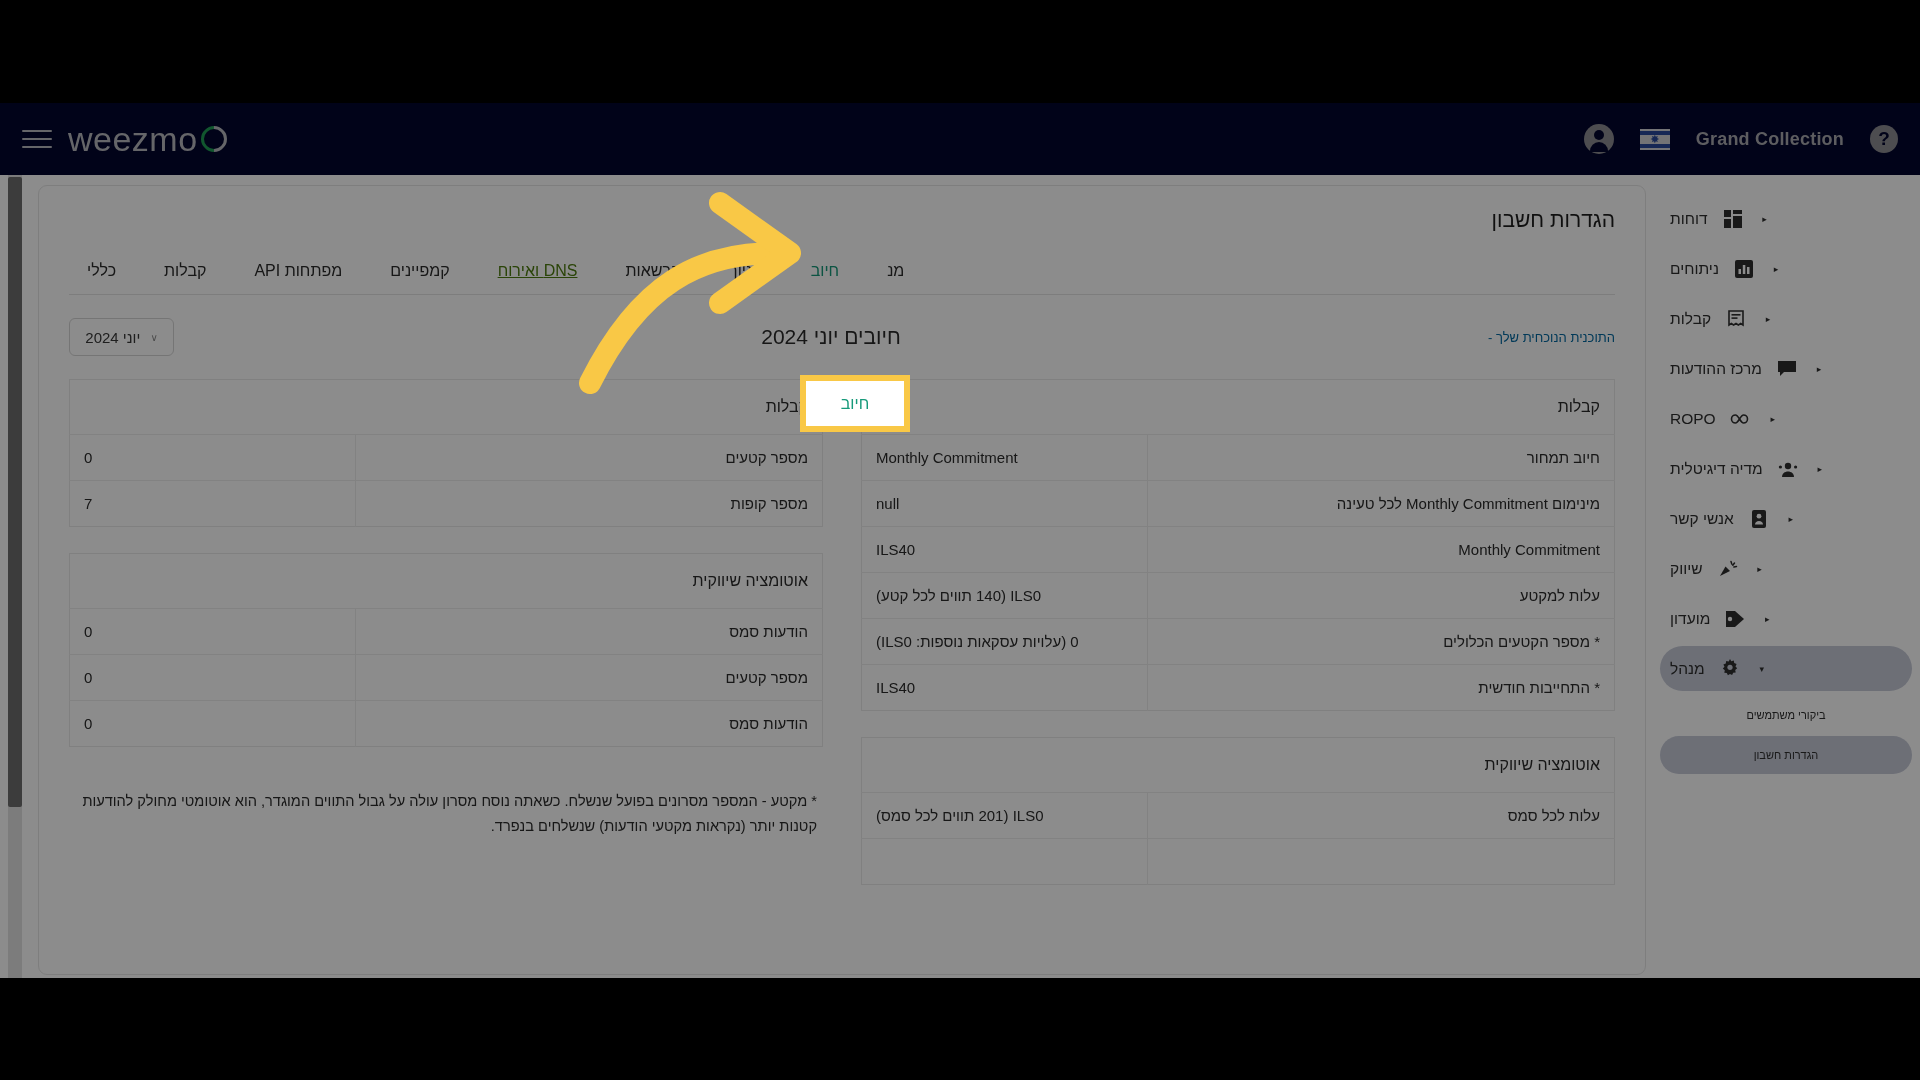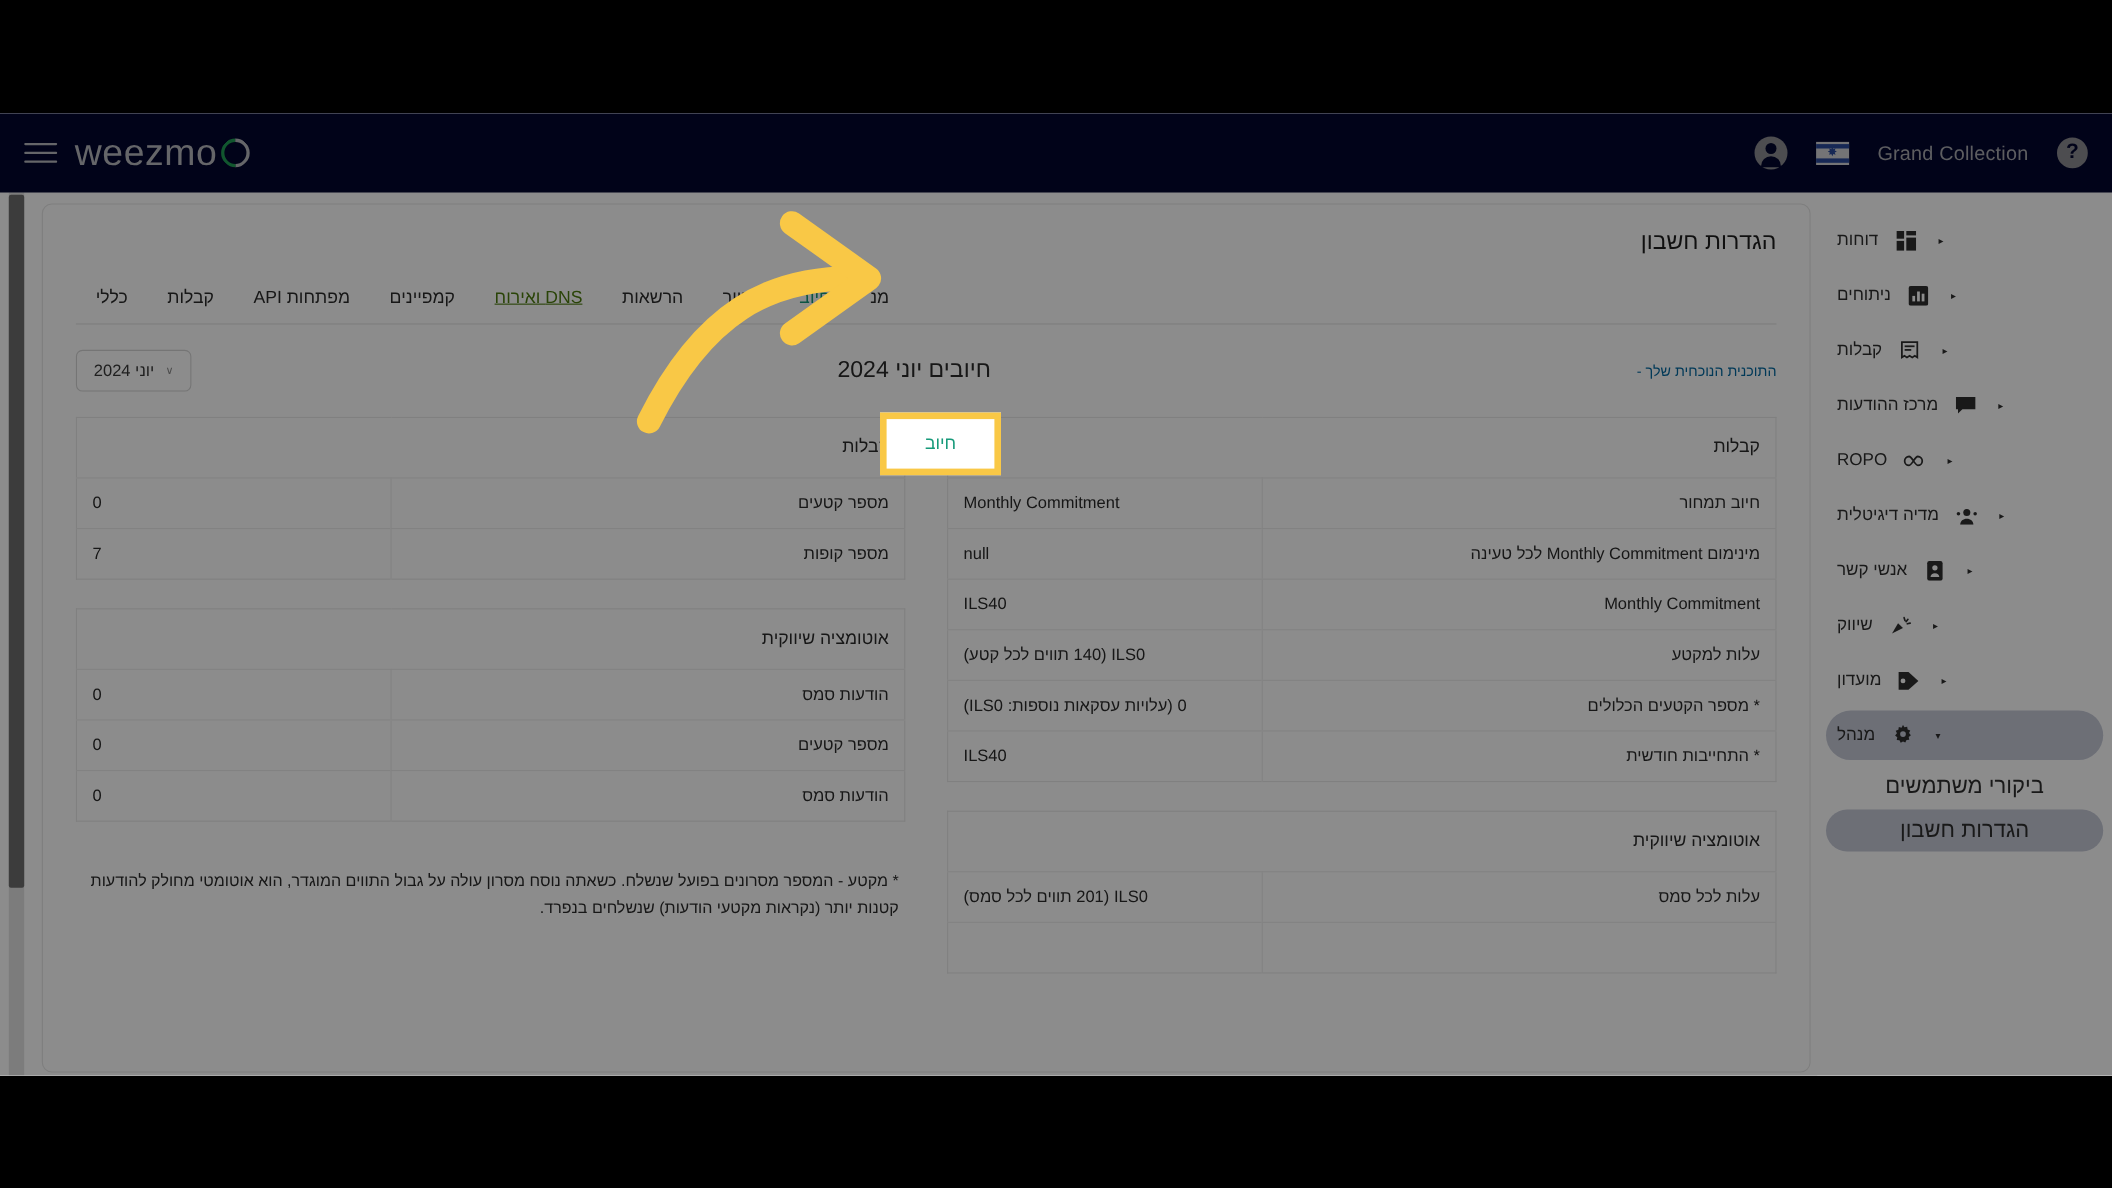--- a/index.html
+++ b/index.html
@@ -33,21 +33,21 @@
     position:relative; flex:none; }
   .avatar-icon::before { content:""; position:absolute; left:50%; top:6px;
     transform:translateX(-50%); width:10px; height:10px; border-radius:50%; background:#03062e; }
   .avatar-icon::after { content:""; position:absolute; left:50%; bottom:2px;
     transform:translateX(-50%); width:18px; height:10px; border-radius:9px 9px 0 0; background:#03062e; }
   .flag-icon { width:30px; height:21px; background:#d3d4d8; position:relative; flex:none; }
   .flag-icon .bar { position:absolute; left:0; width:100%; height:4px; background:#2a4a9b; }
   .flag-icon .bar.t { top:2px; } .flag-icon .bar.b { bottom:2px; }
   .flag-icon .star { position:absolute; left:50%; top:50%; transform:translate(-50%,-50%);
     color:#2a4a9b; font-size:11px; line-height:1; }
-  .brand-name { color:#a9aab0; font-size:18px; font-weight:normal; letter-spacing:.2px; }
+  .brand-name { color:#a9aab0; font-size:18px; font-weight:bold; letter-spacing:.2px; }
   .help-icon { width:28px; height:28px; border-radius:50%; background:#8d8d92;
     color:#03062e; font-size:19px; font-weight:bold; display:flex;
     align-items:center; justify-content:center; flex:none; }
   .hamburger { width:30px; display:flex; flex-direction:column; gap:6px; }
   .hamburger i { display:block; height:2px; background:#b9babf; border-radius:1px; }
   .logo-text { color:#b9babf; font-size:34px; letter-spacing:.5px; display:flex; align-items:center; }
   .logo-o { display:inline-block; width:26px; height:26px; border-radius:50%;
     border:3px solid #b9babf; border-left-color:#1f9d55; border-top-color:#1f9d55;
     margin-left:3px; transform:rotate(-45deg); }
 
@@ -64,34 +64,34 @@
      background:#fff; padding-top:16px; }
   .side-item { display:flex; align-items:center; justify-content:flex-end;
      gap:14px; height:45px; padding:0 16px 0 10px; margin:5px 8px;
      border-radius:23px; color:#2f2f2f; font-size:15.5px; white-space:nowrap; }
   .side-item.active { background:#c6cad8; }
   .side-label { order:3; }
   .side-ico { order:2; width:22px; height:22px; display:flex; align-items:center;
      justify-content:center; color:#2f2f2f; }
   .side-arrow { order:1; width:14px; color:#2f2f2f; font-size:9px; display:flex;
      align-items:center; justify-content:center; }
-  .side-sub { text-align:center; font-size:20px; color:#2f2f2f; height:38px;
+  .side-sub { text-align:center; font-size:11px; color:#2f2f2f; height:38px;
      display:flex; align-items:center; justify-content:center; margin:2px 8px;
      border-radius:19px; }
   .side-sub.sel { background:#c6cad8; }
 
   
   #card { position:absolute; right:274px; top:10px; left:38px; height:790px;
      background:#fff; border:1px solid #e6e6e6; border-radius:9px;
      padding:22px 30px 0 30px; overflow:hidden; }
   #card-title { text-align:right; font-size:21px; color:#1e1e1e; margin-bottom:20px; }
 
   
   #tabs { display:flex; flex-direction:row-reverse; justify-content:flex-start;
-      gap:0; border-bottom:1px solid #e3e3e3; margin-bottom:22px; }
+      gap:12px; border-bottom:1px solid #e3e3e3; margin-bottom:22px; }
   .tab { padding:10px 18px 14px 18px; font-size:16px; color:#2b2b2b;
       white-space:nowrap; }
   .tab.disabled { color:#4d7c0f;text-decoration:underline; }
   .tab.selected { color:#179a7a; }
 
   
   #subhead { display:flex; align-items:center; justify-content:space-between;
       direction:rtl; margin-bottom:22px; height:40px; }
   #plan-text { font-size:13px; color:#0369a1; }
   #period-text { font-size:21px; color:#2b2b2b; margin-right:auto; margin-left:auto; }

